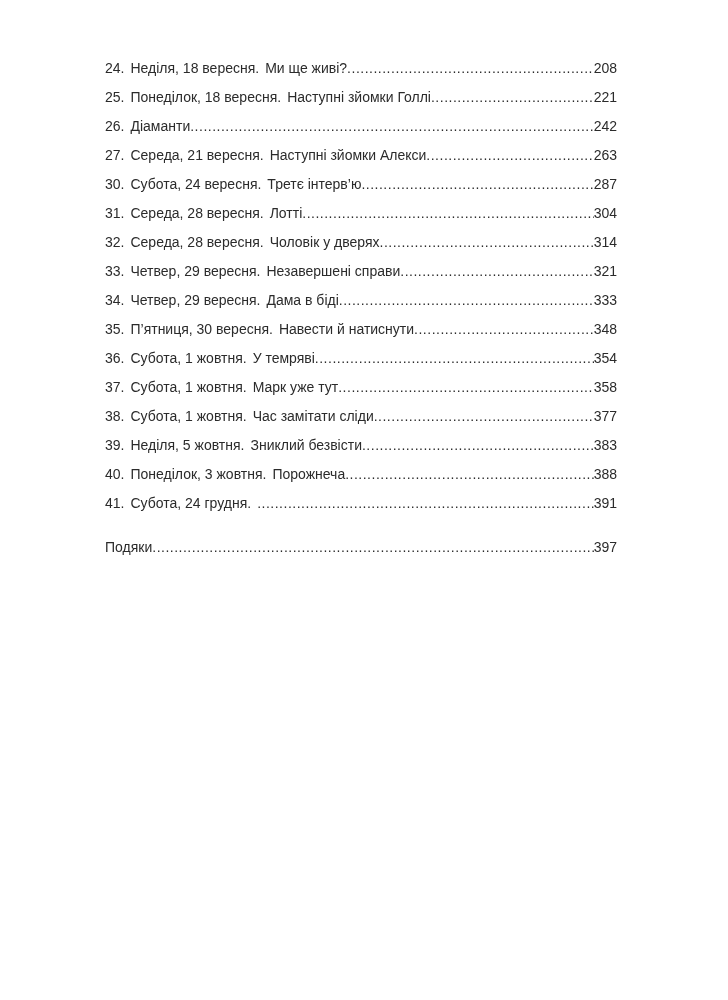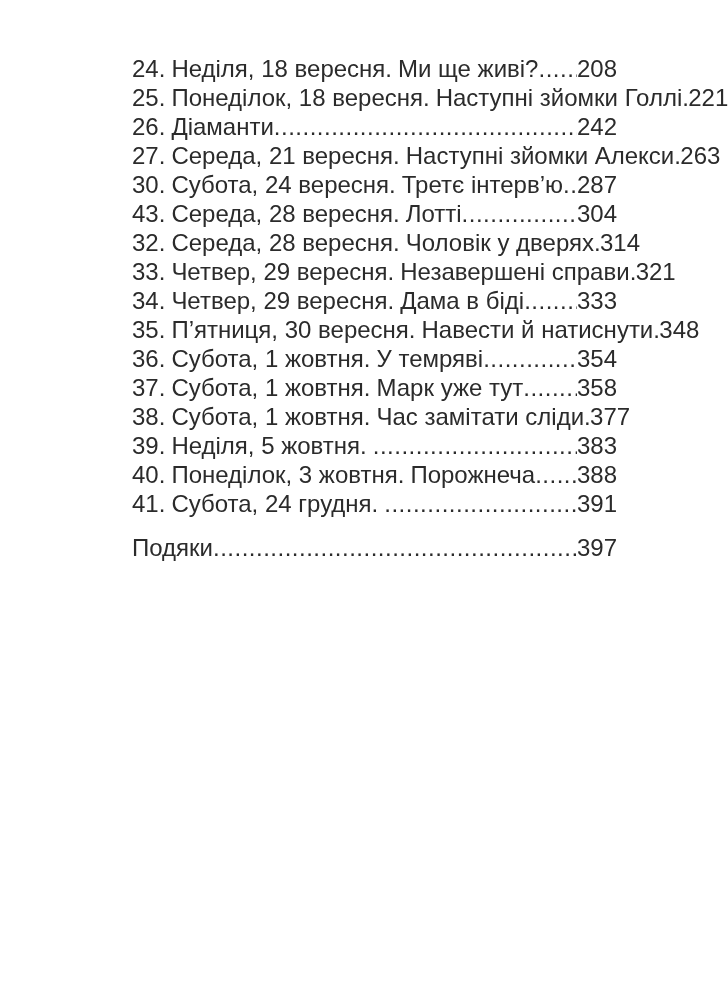--- a/index.html
+++ b/index.html
@@ -17,24 +17,23 @@
   }
   .toc-wrap {
     position: absolute;
     top: 54px;
     left: 105px;
     width: 512px;
   }
   .toc-row {
     display: flex;
     align-items: flex-end;
-    font-size: 24px;
+    font-size: 14px;
     line-height: 29px;
     white-space: nowrap;
-    margin-left: 27px;
   }
   .toc-row .num {
     margin-right: 6px;
   }
   .toc-row .date {
     margin-right: 6px;
   }
   .toc-row .title {
   }
   .leader {
@@ -89,21 +88,21 @@
     <span class="pagenum">263</span>
   </div>
       <div class="toc-row">
     <span class="num">30.</span>
     <span class="date">Субота, 24 вересня.</span>
     <span class="title">Третє інтерв’ю</span>
     <span class="leader"></span>
     <span class="pagenum">287</span>
   </div>
       <div class="toc-row">
-    <span class="num">43.</span>
+    <span class="num">31.</span>
     <span class="date">Середа, 28 вересня.</span>
     <span class="title">Лотті</span>
     <span class="leader"></span>
     <span class="pagenum">304</span>
   </div>
       <div class="toc-row">
     <span class="num">32.</span>
     <span class="date">Середа, 28 вересня.</span>
     <span class="title">Чоловік у дверях</span>
     <span class="leader"></span>
@@ -147,20 +146,21 @@
       <div class="toc-row">
     <span class="num">38.</span>
     <span class="date">Субота, 1 жовтня.</span>
     <span class="title">Час замітати сліди</span>
     <span class="leader"></span>
     <span class="pagenum">377</span>
   </div>
       <div class="toc-row">
     <span class="num">39.</span>
     <span class="date">Неділя, 5 жовтня.</span>
+    <span class="title">Зниклий безвісти</span>
     <span class="leader"></span>
     <span class="pagenum">383</span>
   </div>
       <div class="toc-row">
     <span class="num">40.</span>
     <span class="date">Понеділок, 3 жовтня.</span>
     <span class="title">Порожнеча</span>
     <span class="leader"></span>
     <span class="pagenum">388</span>
   </div>

